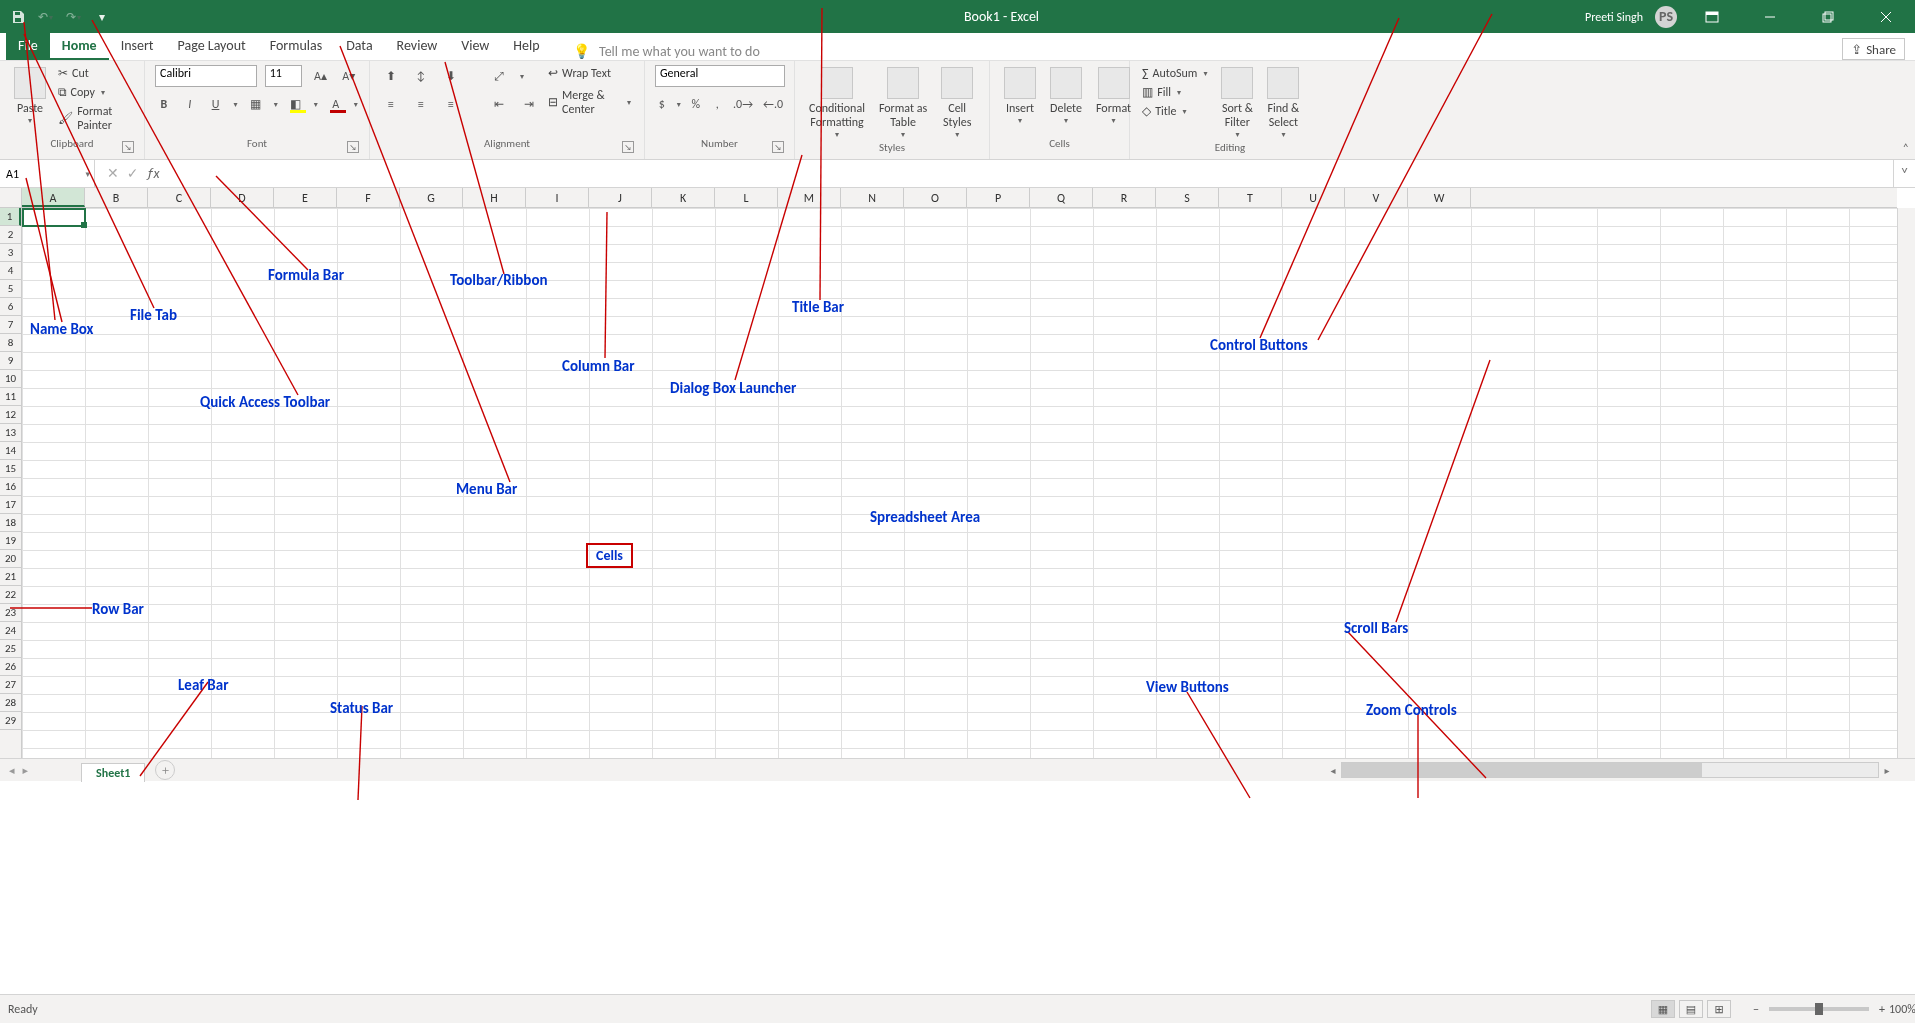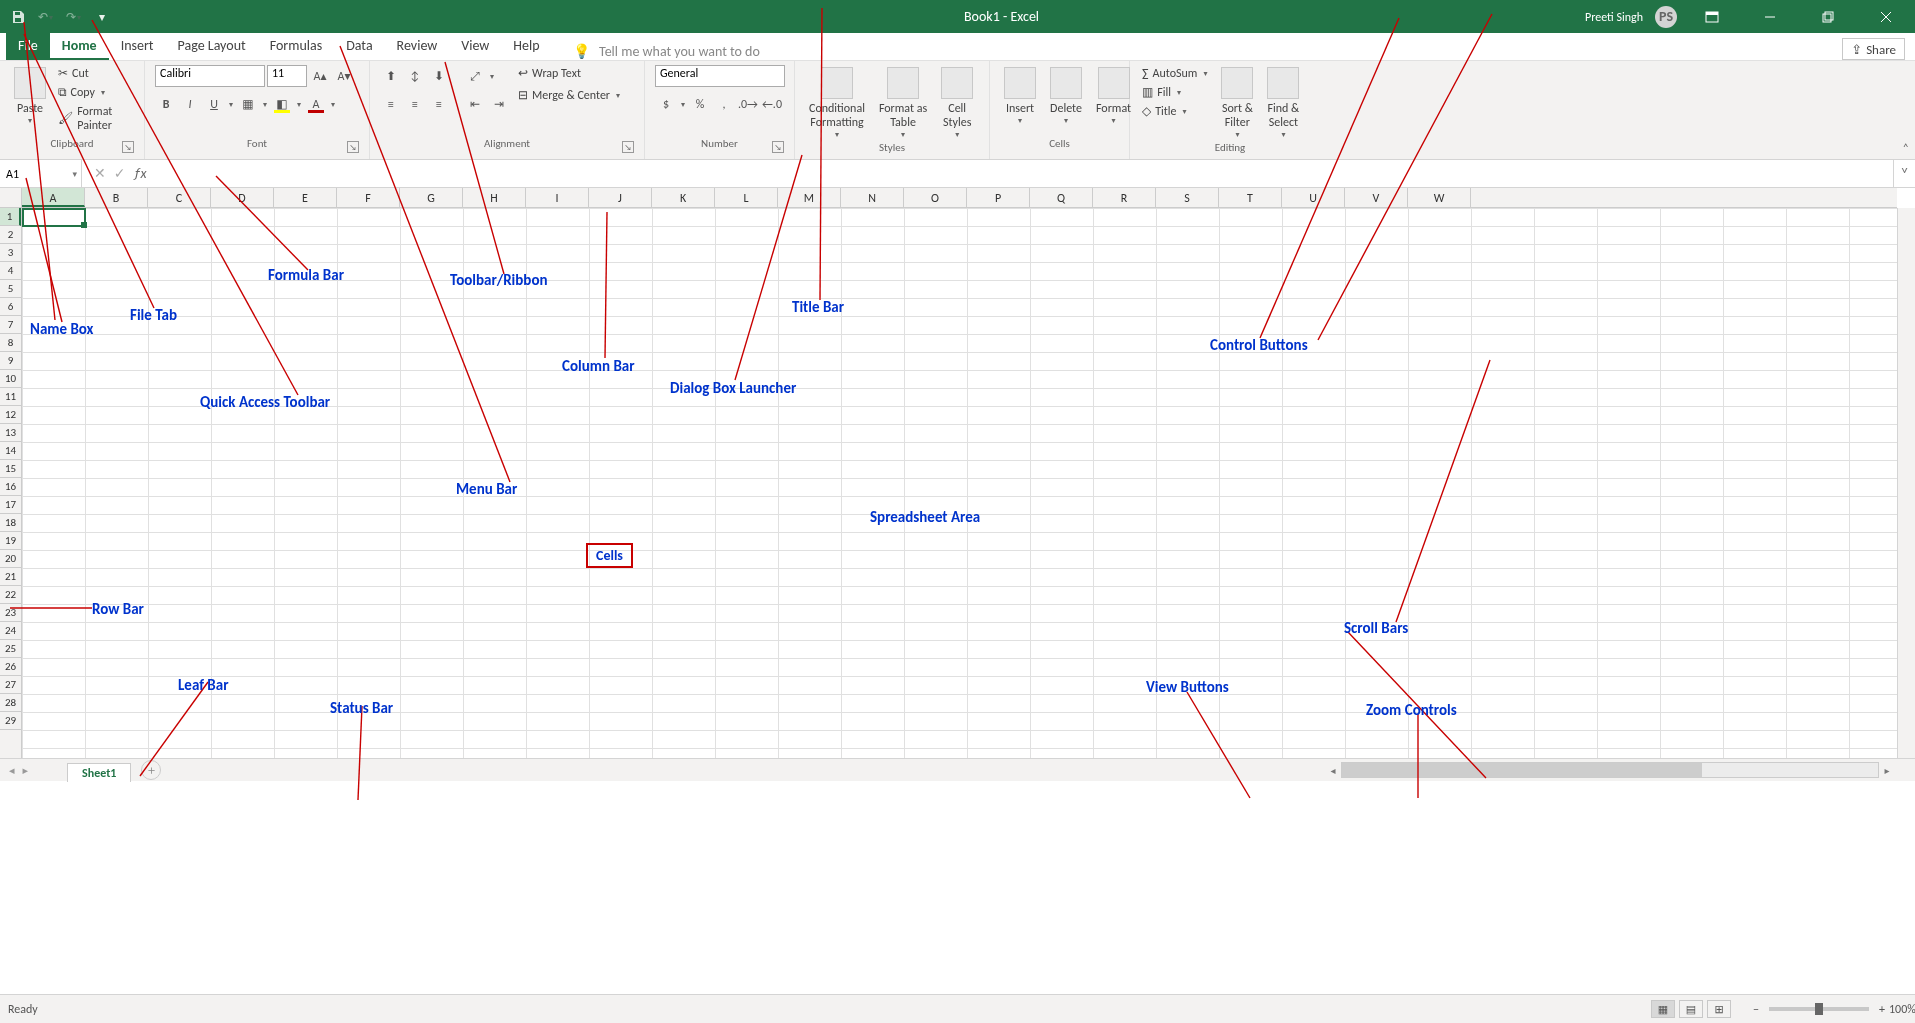--- a/index.html
+++ b/index.html
@@ -22,28 +22,28 @@
 
 .ribbon{height:99px;background:#f3f2f1;border-bottom:1px solid #d4d4d4;display:flex;position:relative;}
 .group{border-right:1px solid #e1e1e1;padding:4px 10px;display:flex;flex-direction:column;height:100%;}
 .group-body{flex:1;display:flex;align-items:flex-start;gap:6px;}
 .group-label{height:18px;font-size:11px;color:#666;text-align:center;position:relative;}
 .dlaunch{position:absolute;right:0;bottom:2px;width:12px;height:12px;border:1px solid #999;font-size:8px;line-height:10px;text-align:center;color:#666;cursor:pointer;}
 .btn{font-size:12px;color:#444;display:flex;align-items:center;gap:4px;cursor:pointer;padding:1px 2px;}
 .vbtn{display:flex;flex-direction:column;align-items:center;justify-content:center;font-size:12px;color:#444;cursor:pointer;padding:2px 4px;}
 .vbtn .bigic{width:32px;height:32px;background:#e8e8e8;border:1px solid #c8c8c8;margin-bottom:2px;}
 .col{display:flex;flex-direction:column;gap:3px;justify-content:center;}
-.row{display:flex;gap:2px;}
+.row{display:flex;gap:8px;}
 .smbtn{width:22px;height:22px;border:1px solid transparent;display:flex;align-items:center;justify-content:center;font-size:12px;color:#555;cursor:pointer;}
 .drop{width:8px;font-size:8px;color:#666;display:flex;align-items:center;justify-content:center;}
 select,.fakeselect{font-size:12px;border:1px solid #ababab;background:#fff;height:22px;padding:0 4px;}
 .ribbon-collapse{position:absolute;right:6px;bottom:4px;font-size:12px;color:#666;cursor:pointer;}
 
 .formulabar{height:28px;border-bottom:1px solid #d4d4d4;display:flex;align-items:center;background:#fff;}
-.namebox{width:82px;border-right:1px solid #d4d4d4;height:100%;display:flex;align-items:center;padding:0 6px;font-size:12px;position:relative;}
+.namebox{width:95px;border-right:1px solid #d4d4d4;height:100%;display:flex;align-items:center;padding:0 6px;font-size:12px;position:relative;}
 .namebox .dd{position:absolute;right:4px;font-size:9px;color:#777;}
 .fx-controls{display:flex;align-items:center;gap:8px;padding:0 12px;color:#aaa;font-size:14px;}
 .fx-input{flex:1;border:none;outline:none;font-size:13px;padding:0 6px;height:100%;}
 .fb-expand{width:22px;text-align:center;color:#777;border-left:1px solid #d4d4d4;height:100%;line-height:28px;cursor:pointer;}
 
 .sheet{position:relative;background:#fff;height:570px;}
 .corner{position:absolute;left:0;top:0;width:22px;height:20px;background:#f3f2f1;border-right:1px solid #ccc;border-bottom:1px solid #ccc;}
 .colheaders{position:absolute;left:22px;top:0;right:18px;height:20px;background:#f3f2f1;display:flex;border-bottom:1px solid #ccc;}
 .colheaders div{width:63px;text-align:center;font-size:12px;color:#333;border-right:1px solid #ccc;line-height:20px;cursor:pointer;}
 .colheaders div.selcol{background:#d2e6d6;border-bottom:2px solid #217346;}
@@ -53,21 +53,21 @@
 .grid{position:absolute;left:22px;top:20px;right:18px;bottom:0;background:#fff;
   background-image:linear-gradient(to right,#e0e0e0 1px,transparent 1px),linear-gradient(to bottom,#e0e0e0 1px,transparent 1px);
   background-size:63px 18px;}
 .activecell{position:absolute;left:0;top:0;width:64px;height:19px;border:2px solid #217346;pointer-events:none;}
 .activecell::after{content:"";position:absolute;right:-3px;bottom:-3px;width:6px;height:6px;background:#217346;}
 .vscroll{position:absolute;right:0;top:20px;width:18px;bottom:0;background:#f3f2f1;border-left:1px solid #d4d4d4;}
 
 .tabsrow{height:23px;background:#f3f2f1;border-top:1px solid #d4d4d4;display:flex;align-items:center;position:relative;}
 .tabnav{display:flex;gap:2px;padding:0 6px;color:#999;font-size:11px;}
 .tabnav span{cursor:pointer;padding:0 3px;}
-.sheettab{background:#fff;border:1px solid #ccc;border-bottom:none;padding:2px 14px;font-size:12px;font-weight:600;color:#217346;margin-left:30px;position:relative;top:2px;cursor:pointer;}
+.sheettab{background:#fff;border:1px solid #ccc;border-bottom:none;padding:2px 14px;font-size:12px;font-weight:600;color:#217346;margin-left:44px;position:relative;top:2px;cursor:pointer;}
 .addsheet{width:20px;height:20px;border:1px solid #ccc;border-radius:50%;margin-left:10px;font-size:12px;color:#888;display:flex;align-items:center;justify-content:center;cursor:pointer;}
 .hscroll{position:absolute;right:20px;width:570px;height:18px;display:flex;align-items:center;}
 .hscroll .tr{width:16px;text-align:center;font-size:10px;color:#777;cursor:pointer;}
 .hscroll .track{flex:1;height:16px;background:#ececec;border:1px solid #ccc;position:relative;}
 .hscroll .thumb{position:absolute;left:0;top:0;height:100%;width:360px;background:#cdcdcd;}
 
 .statusbar{position:absolute;bottom:0;left:0;right:0;height:22px;background:#f3f2f1;border-top:1px solid #d4d4d4;display:flex;align-items:center;font-size:12px;color:#555;padding:14px 8px;}
 .status-right{margin-left:auto;display:flex;align-items:center;gap:4px;}
 .viewbtn{width:24px;height:18px;border:1px solid #c8c8c8;display:flex;align-items:center;justify-content:center;font-size:11px;cursor:pointer;}
 .viewbtn.active{background:#d8d8d8;}

